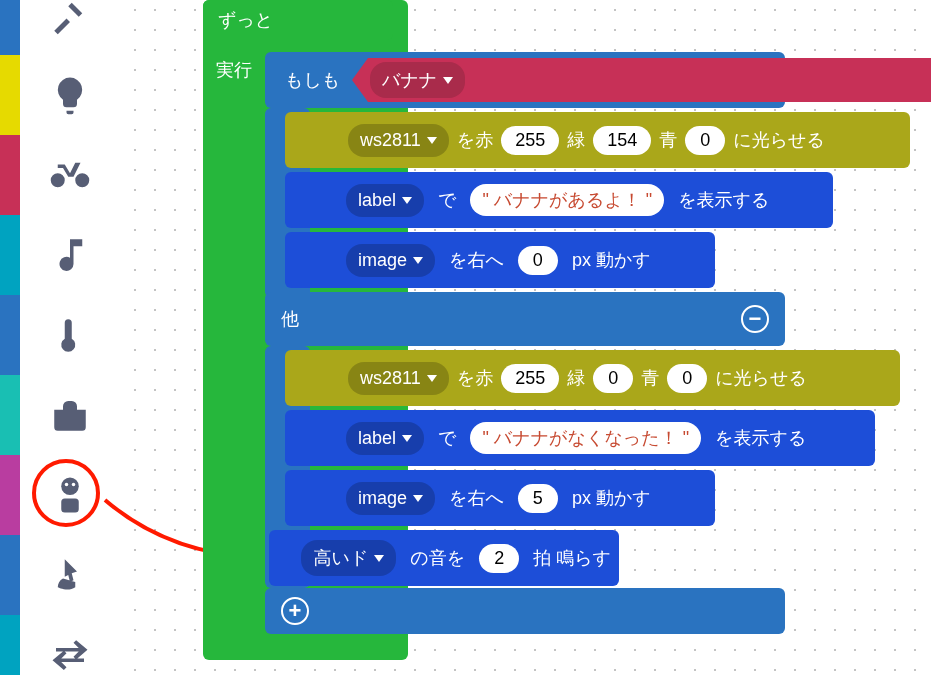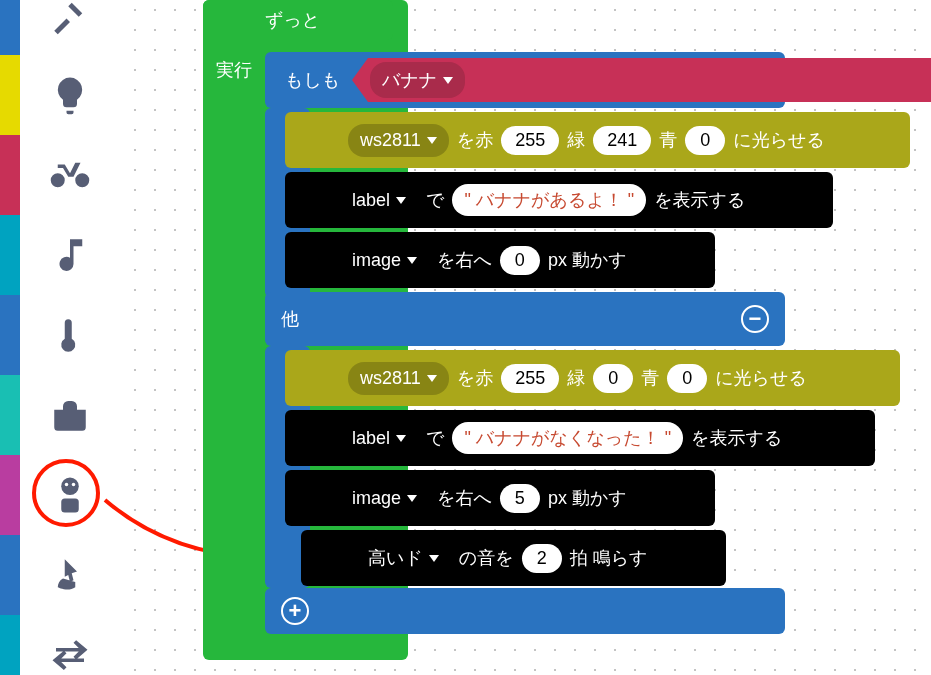--- a/index.html
+++ b/index.html
@@ -29,21 +29,21 @@
   .arrow { position:absolute; left:95px; top:490px; pointer-events:none; }
   
   .blk { position:absolute; border-radius:6px; color:#fff; font-size:18px; display:flex; align-items:center; white-space:nowrap; }
   .pill { background:#fff; color:#000; border-radius:20px; padding:4px 14px; font-weight:500; min-width:40px; text-align:center; display:inline-flex; justify-content:center; }
   .dd { background:rgba(0,0,0,0.2); border-radius:16px; padding:6px 12px; display:inline-flex; align-items:center; gap:6px; }
   .tri::after{ content:""; border-left:5px solid transparent; border-right:5px solid transparent; border-top:7px solid #fff; display:block;}
   .txt{ padding:0 8px; }
   .if-top { background:#2a73c0; }
   .green { background:#26b73c; }
   .olive { background:#aaa71a;padding-left:8px; }
-  .magenta { background:#000000; }
+  .magenta { background:#1d4ed8;gap:6px; }
   .hex { background:#c73057; border-radius:10px; position:relative; }
   .qpill { background:#fff; color:#c74a31; border-radius:20px; padding:4px 12px; }
   .plusicon,.minusicon{ width:28px; height:28px; border:2px solid #fff; border-radius:50%; display:flex; align-items:center; justify-content:center; font-size:22px; font-weight:bold;}
 </style>
 </head>
 <body>
 
 <div class="canvas"></div>
 
 <div class="sidebar">
@@ -112,21 +112,21 @@
 <svg class="arrow" width="210" height="100">
   <defs>
       <marker id="ah" markerWidth="10" markerHeight="10" refX="8" refY="3" orient="auto">
         <path d="M0,0 L0,6 L9,3 z" fill="#ff1a00"></path>
       </marker>
     </defs>
   <path d="M10 10 Q 80 70 185 68" stroke="#ff1a00" stroke-width="4" fill="none" marker-end="url(#ah)"></path>
 </svg>
 
 <div class="blk green" style="left:203px; top:0; width:205px; height:660px;"></div>
-<div class="blk green" style="left:203px; top:0; width:190px; height:40px;padding-left:47px;">
+<div class="blk green" style="left:203px; top:0; width:190px; height:40px;">
   <span class="txt" style="padding-left:15px">ずっと</span>
 </div>
 <span style="position:absolute;left:216px;top:58px;color:#fff;font-size:18px">実行</span>
 
 <div class="blk if-top" style="left:265px; top:52px; width:520px; height:56px; padding-left:12px;">
   <span class="txt">もしも</span>
   <span style="width:350px"></span>
   <span class="txt" style="margin-left:auto;padding-right:22px">実行</span>
 </div>
 
@@ -141,21 +141,21 @@
 
 <div class="blk olive" style="left:285px; top:112px; width:625px; height:56px;">
   <span style="width:55px"></span>
   <span class="dd">
       <span>ws2811</span>
       <span class="tri"></span>
     </span>
   <span class="txt">を赤</span>
   <span class="pill">255</span>
   <span class="txt">緑</span>
-  <span class="pill">241</span>
+  <span class="pill">154</span>
   <span class="txt">青</span>
   <span class="pill">0</span>
   <span class="txt">に光らせる</span>
 </div>
 
 <div class="blk magenta" style="left:285px; top:172px; width:548px; height:56px;">
   <span style="width:55px"></span>
   <span class="dd">
       <span>label</span>
       <span class="tri"></span>
@@ -212,21 +212,21 @@
   <span style="width:55px"></span>
   <span class="dd">
       <span>image</span>
       <span class="tri"></span>
     </span>
   <span class="txt">を右へ</span>
   <span class="pill">5</span>
   <span class="txt">px 動かす</span>
 </div>
 
-<div class="blk magenta" style="left:301px; top:530px; width:425px; height:56px;">
+<div class="blk magenta" style="left:269px; top:530px; width:350px; height:56px;">
   <span style="width:55px"></span>
   <span class="dd">
       <span>高いド</span>
       <span class="tri"></span>
     </span>
   <span class="txt">の音を</span>
   <span class="pill">2</span>
   <span class="txt">拍 鳴らす</span>
 </div>
 

